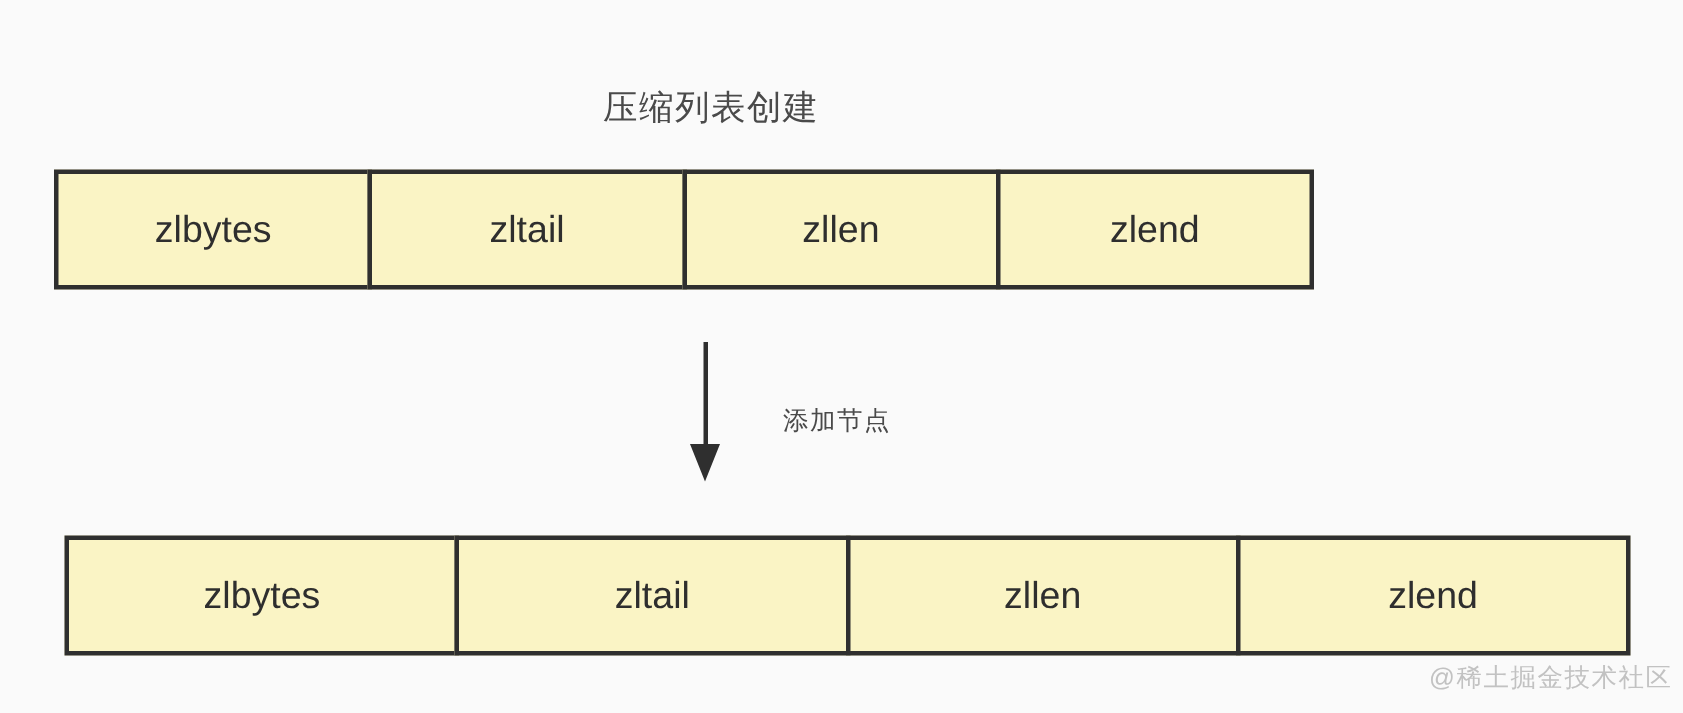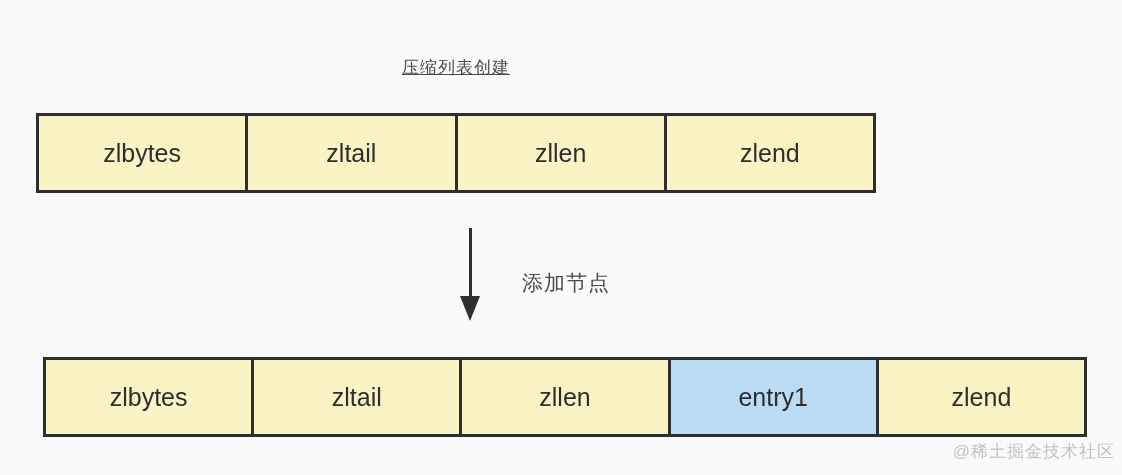--- a/index.html
+++ b/index.html
@@ -13,22 +13,22 @@
   }
   html,body{margin:0;padding:0;}
   body{
     width:1122px;height:475px;
     position:relative;overflow:hidden;
     background:var(--background);
     font-family:"Liberation Sans","DejaVu Sans",sans-serif;
   }
   .title{
     position:absolute;left:402px;top:56px;
-    font-size:17px;color:var(--label-text);
-    letter-spacing:1px;white-space:nowrap;text-decoration:underline;
+    font-size:23px;color:var(--label-text);
+    letter-spacing:1px;white-space:nowrap;
   }
   .row{
     position:absolute;height:80px;display:flex;
   }
   .row-initial{left:36px;top:113px;width:840px;}
   .row-after{left:43px;top:357px;width:1044px;}
   .cell{
     flex:1;display:flex;align-items:center;justify-content:center;
     border:3px solid var(--border);
     background:var(--cell-yellow);
@@ -44,21 +44,21 @@
     background:var(--border);
   }
   .arrow .head{
     position:absolute;left:1px;top:68px;width:0;height:0;
     border-left:10px solid transparent;
     border-right:10px solid transparent;
     border-top:25px solid var(--border);
   }
   .arrow-label{
     position:absolute;left:522px;top:269px;
-    font-size:21px;color:var(--label-text);
+    font-size:17px;color:var(--label-text);
     letter-spacing:1px;white-space:nowrap;
   }
   .watermark{
     position:absolute;right:7px;top:440px;
     font-size:17px;color:var(--watermark);
     letter-spacing:1px;white-space:nowrap;text-align:center;
   }
 </style>
 </head>
 <body>
@@ -90,21 +90,18 @@
 <div class="row row-after">
   <div class="cell">
     <span>zlbytes</span>
   </div>
   <div class="cell">
     <span>zltail</span>
   </div>
   <div class="cell">
     <span>zllen</span>
   </div>
-  <div class="cell blue">
-    <span>entry1</span>
-  </div>
   <div class="cell">
     <span>zlend</span>
   </div>
 </div>
 
 <div class="watermark">@稀土掘金技术社区</div>
 
 </body></html>

